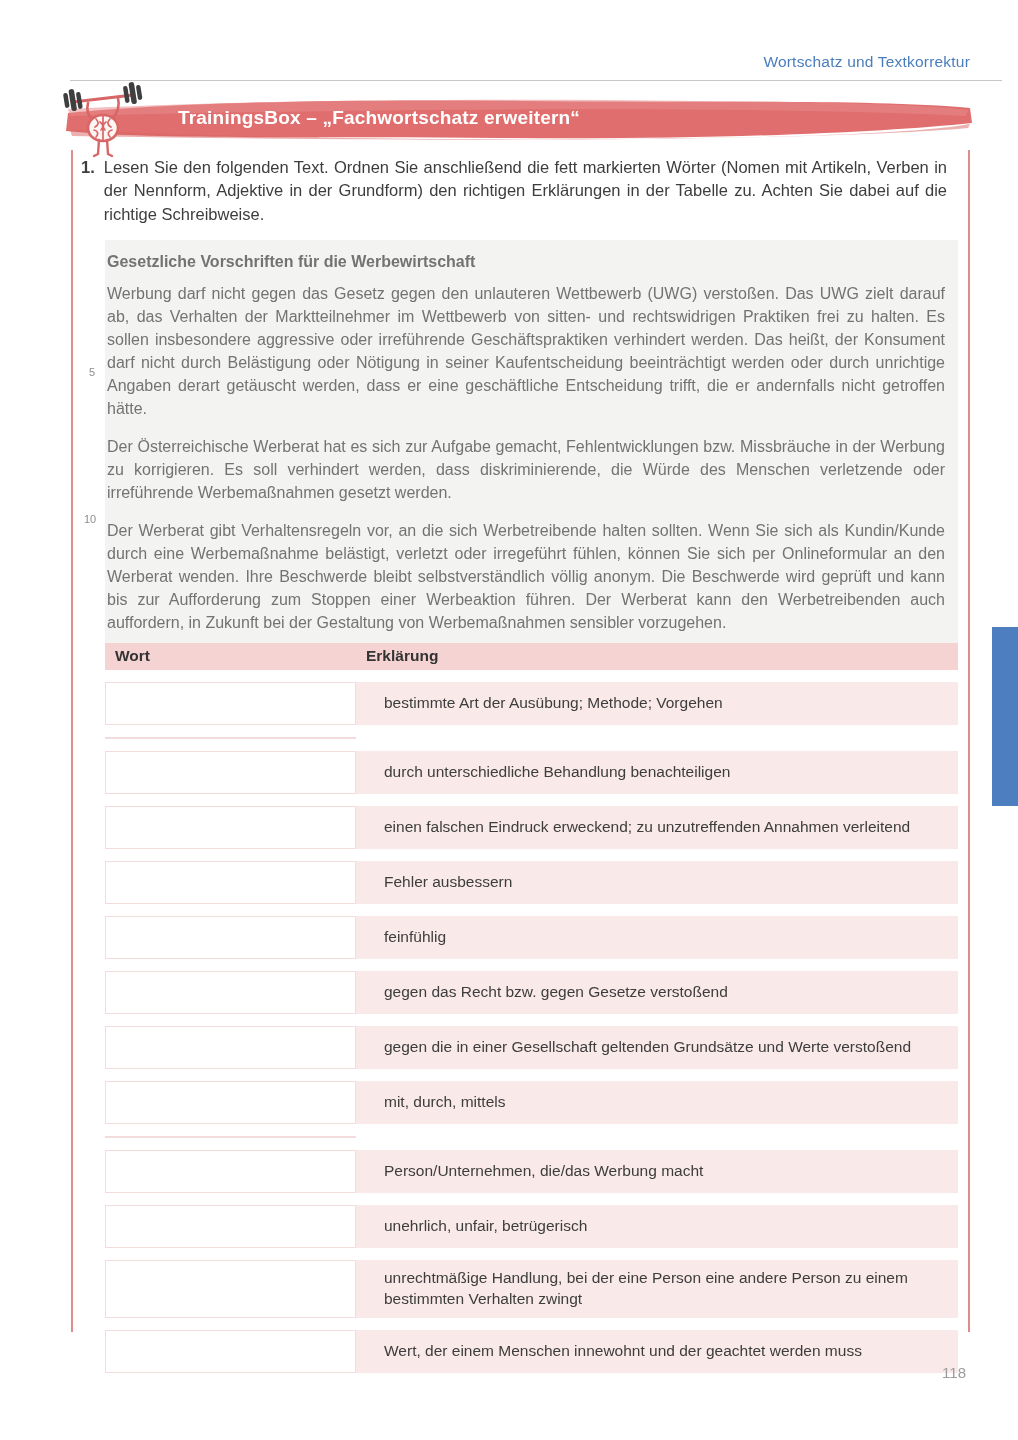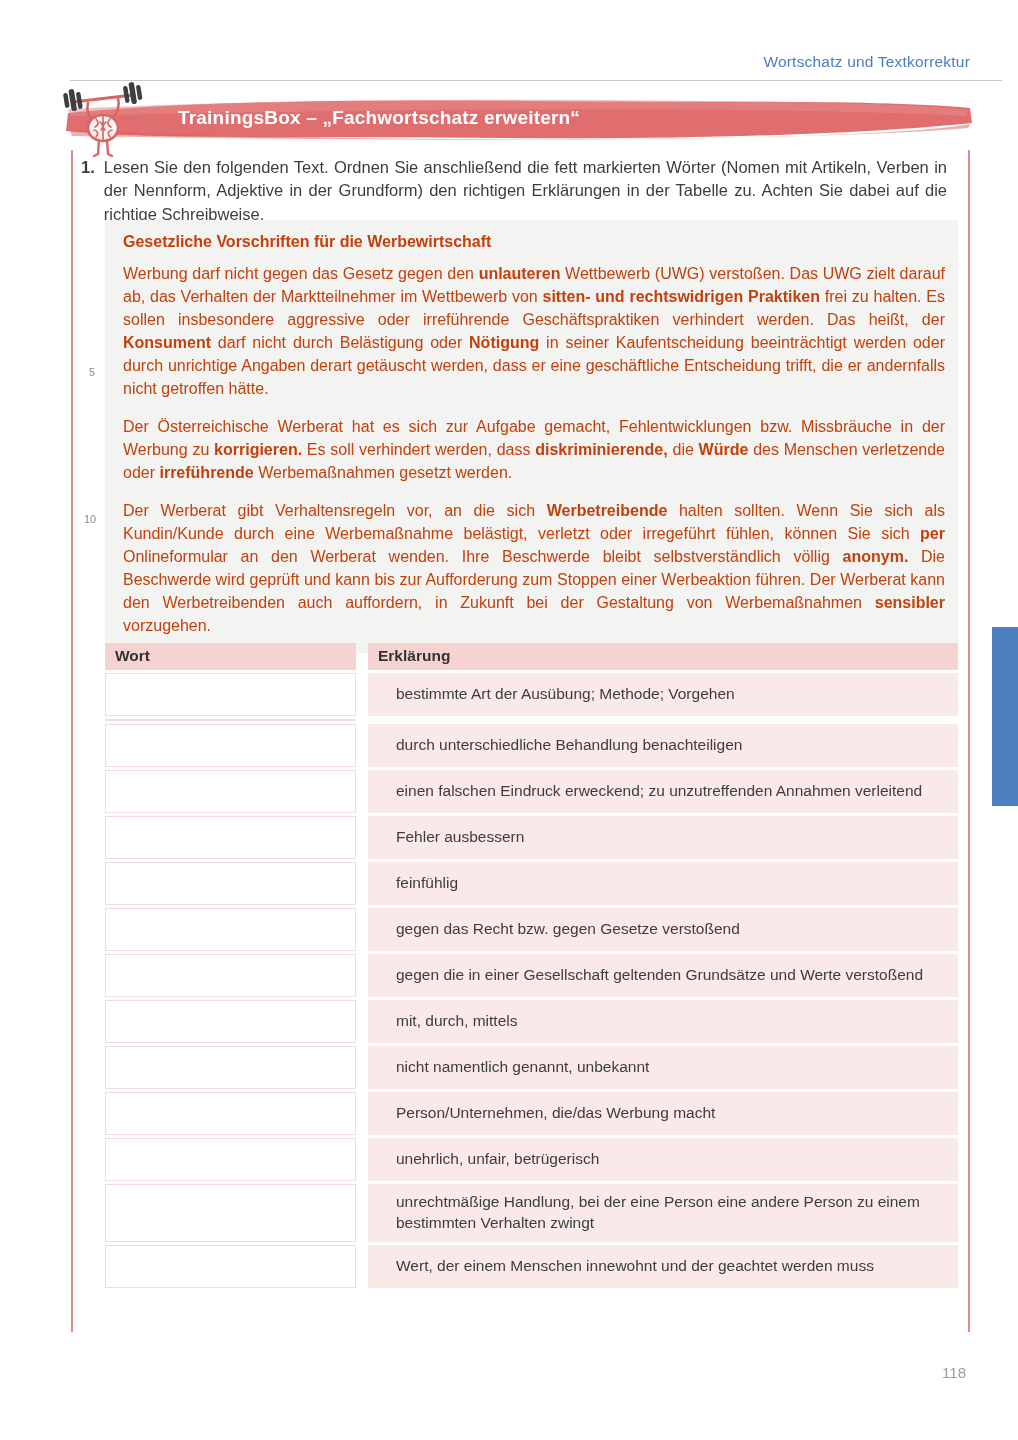--- a/index.html
+++ b/index.html
@@ -25,34 +25,34 @@
   .rule-right{ position:absolute; left:968px; top:150px; width:2px; height:1182px; background:#dd8d8d; }
 
   .task{
     position:absolute; left:81px; top:156px; width:866px;
     display:flex; gap:9px; font-size:16.5px; line-height:1.42; color:#3d3d3d;
   }
   .task-num{ font-weight:bold; flex:0 0 auto; }
   .task-text{ text-align:justify; }
 
   .graybox{
-    position:absolute; left:105px; top:220px; width:853px; box-sizing:border-box;
-    background:#f3f3f1; padding:13px 13px 16px 18px; color:#c2410c;
+    position:absolute; left:105px; top:240px; width:853px; box-sizing:border-box;
+    background:#f3f3f1; padding:13px 13px 16px 2px; color:#737373;
   }
   .gb-title{ font-weight:bold; font-size:16px; margin:0 0 11px 0; }
   .gb-par{ font-size:16px; line-height:1.44; text-align:justify; margin:0 0 15px 0; }
   .gb-par:last-child{ margin-bottom:0; }
-  .gb-par b{ font-weight:bold; }
+  .gb-par b{ font-weight:normal; }
 
   .lineno{ position:absolute; font-size:11px; color:#8d8d8d; }
   .lineno-5{ left:89px; top:366px; }
   .lineno-10{ left:84px; top:513px; }
 
   .vtable{ position:absolute; left:105px; top:643px; width:853px; }
-  .t-row{ display:flex; gap:12px; margin-bottom:3px; }
+  .t-row{ display:flex; gap:0; margin-bottom:12px; }
   .cell{ box-sizing:border-box; }
   .t-wort{ flex:0 0 251px; }
   .t-erkl{ flex:1 1 auto; }
   .t-head .cell{
     background:#f5d3d3; font-weight:bold; font-size:15.5px; color:#333333;
     padding:4px 10px 5px 10px;
   }
   .t-body .t-wort{ background:#ffffff; border:1px solid #f3dcdc; }
   .t-body .t-erkl{
     background:#f9e9e8; padding:8px 28px; font-size:15.5px; color:#3d3d3d;
@@ -154,21 +154,20 @@
         <div class="t-row">
           <div class="cell t-wort"></div>
           <div class="cell t-erkl">gegen die in einer Gesellschaft geltenden Grundsätze und Werte verstoßend</div>
         </div>
         <div class="t-row">
           <div class="cell t-wort"></div>
           <div class="cell t-erkl">mit, durch, mittels</div>
         </div>
         <div class="t-row">
           <div class="cell t-wort"></div>
-          <div class="cell t-erkl">nicht namentlich genannt, unbekannt</div>
         </div>
         <div class="t-row">
           <div class="cell t-wort"></div>
           <div class="cell t-erkl">Person/Unternehmen, die/das Werbung macht</div>
         </div>
         <div class="t-row">
           <div class="cell t-wort"></div>
           <div class="cell t-erkl">unehrlich, unfair, betrügerisch</div>
         </div>
         <div class="t-row">

